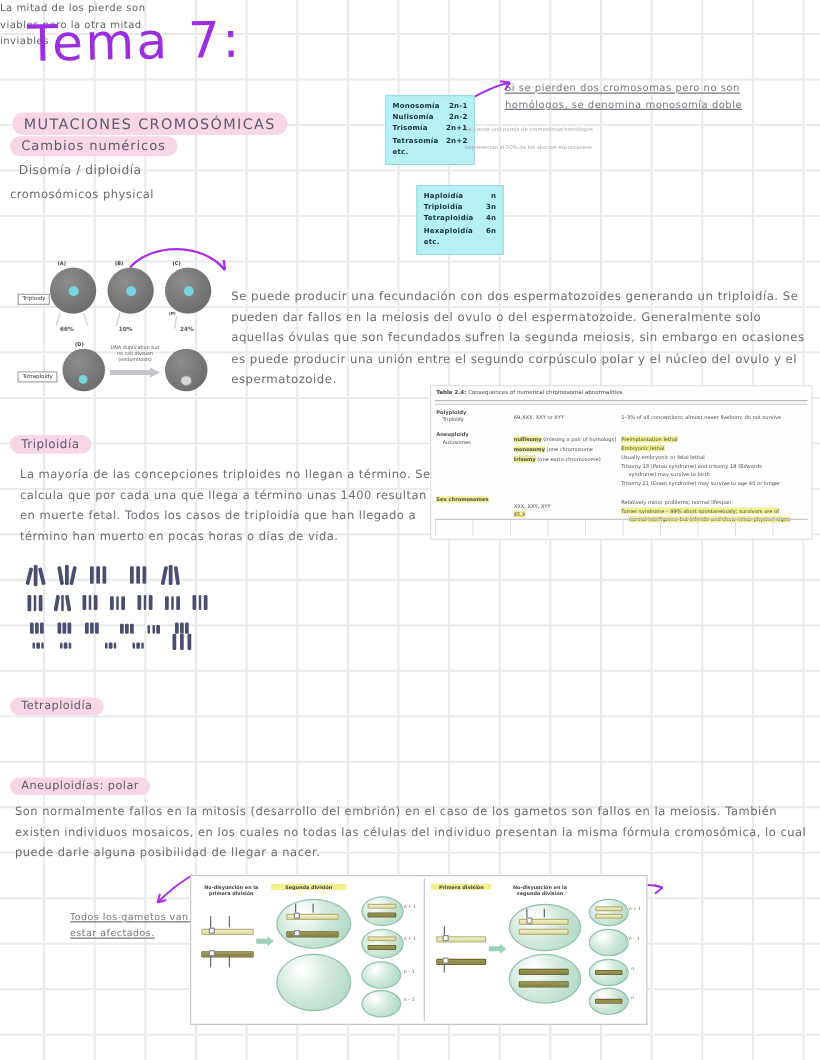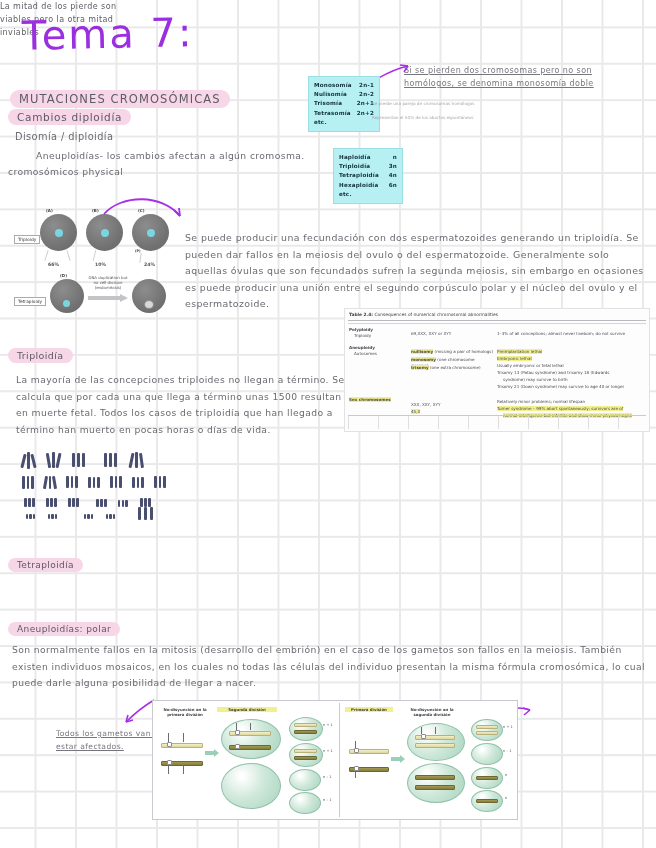--- a/index.html
+++ b/index.html
@@ -131,26 +131,25 @@
 <div id="grid"></div>
 
 <div id="page">
 
   <div class="title">Tema 7:</div>
 
   <div class="hw h1">
     <span class="hl">MUTACIONES CROMOSÓMICAS</span>
   </div>
   <div class="hw h2">
-    <span class="hl">Cambios diploidía</span>
+    <span class="hl">Cambios numéricos</span>
   </div>
 
   <div class="hw p blk-diso" style="font-size:9.8px;">Disomía / diploidía</div>
   <div class="hw p blk-aneu">
-    <div>Aneuploidías- los cambios afectan a algún cromosma.</div>
     <div style="margin-left:-28px">cromosómicos physical</div>
   </div>
 
   <div class="hw note-sm note-top">Si se pierden dos cromosomas pero no son homólogos, se denomina monosomía doble</div>
   <svg class="arrow" style="left:360px;top:60px;width:60px;height:30px;">
     <path d="M2,26 C14,22 28,10 48,6" stroke="#a82ee8" stroke-width="1.6" fill="none"></path>
     <path d="M48,6 L40,5 M48,6 L44,12" stroke="#a82ee8" stroke-width="1.6" fill="none"></path>
   </svg>
 
   <div class="cyanbox" id="cyan1">
@@ -243,21 +242,21 @@
   <svg class="arrow" style="left:100px;top:196px;width:90px;height:36px;">
     <path d="M4,18 C22,-2 62,-2 80,20" stroke="#a82ee8" stroke-width="1.8" fill="none"></path>
     <path d="M80,20 L74,14 M80,20 L79,12" stroke="#a82ee8" stroke-width="1.8" fill="none"></path>
   </svg>
 
   <div class="hw p blk-mid">Se puede producir una fecundación con dos espermatozoides generando un triploidía. Se pueden dar fallos en la meiosis del ovulo o del espermatozoide. Generalmente solo aquellas óvulas que son fecundados sufren la segunda meiosis, sin embargo en ocasiones es puede producir una unión entre el segundo corpúsculo polar y el núcleo del ovulo y el espermatozoide.</div>
 
   <div class="hw h3">
     <span class="hl">Triploidía</span>
   </div>
-  <div class="hw p blk-trip">La mayoría de las concepciones triploides no llegan a término. Se calcula que por cada una que llega a término unas 1500 resultan en muerte fetal. Todos los casos de triploidía que han llegado a término han muerto en pocas horas o días de vida.</div>
+  <div class="hw p blk-trip">La mayoría de las concepciones triploides no llegan a término. Se calcula que por cada una que llega a término unas 1400 resultan en muerte fetal. Todos los casos de triploidía que han llegado a término han muerto en pocas horas o días de vida.</div>
 
   <div id="tbl24">
     <div class="t-title">
       <b>Table 2.4:</b>
       <span>Consequences of numerical chromosomal abnormalities</span>
     </div>
     <div class="rule" style="top:11px;"></div>
     <div class="rule" style="top:14px;height:.6px;background:#d6d6da;"></div>
 
     <div class="cell bld" style="left:4px;top:18px;">Polyploidy</div>

